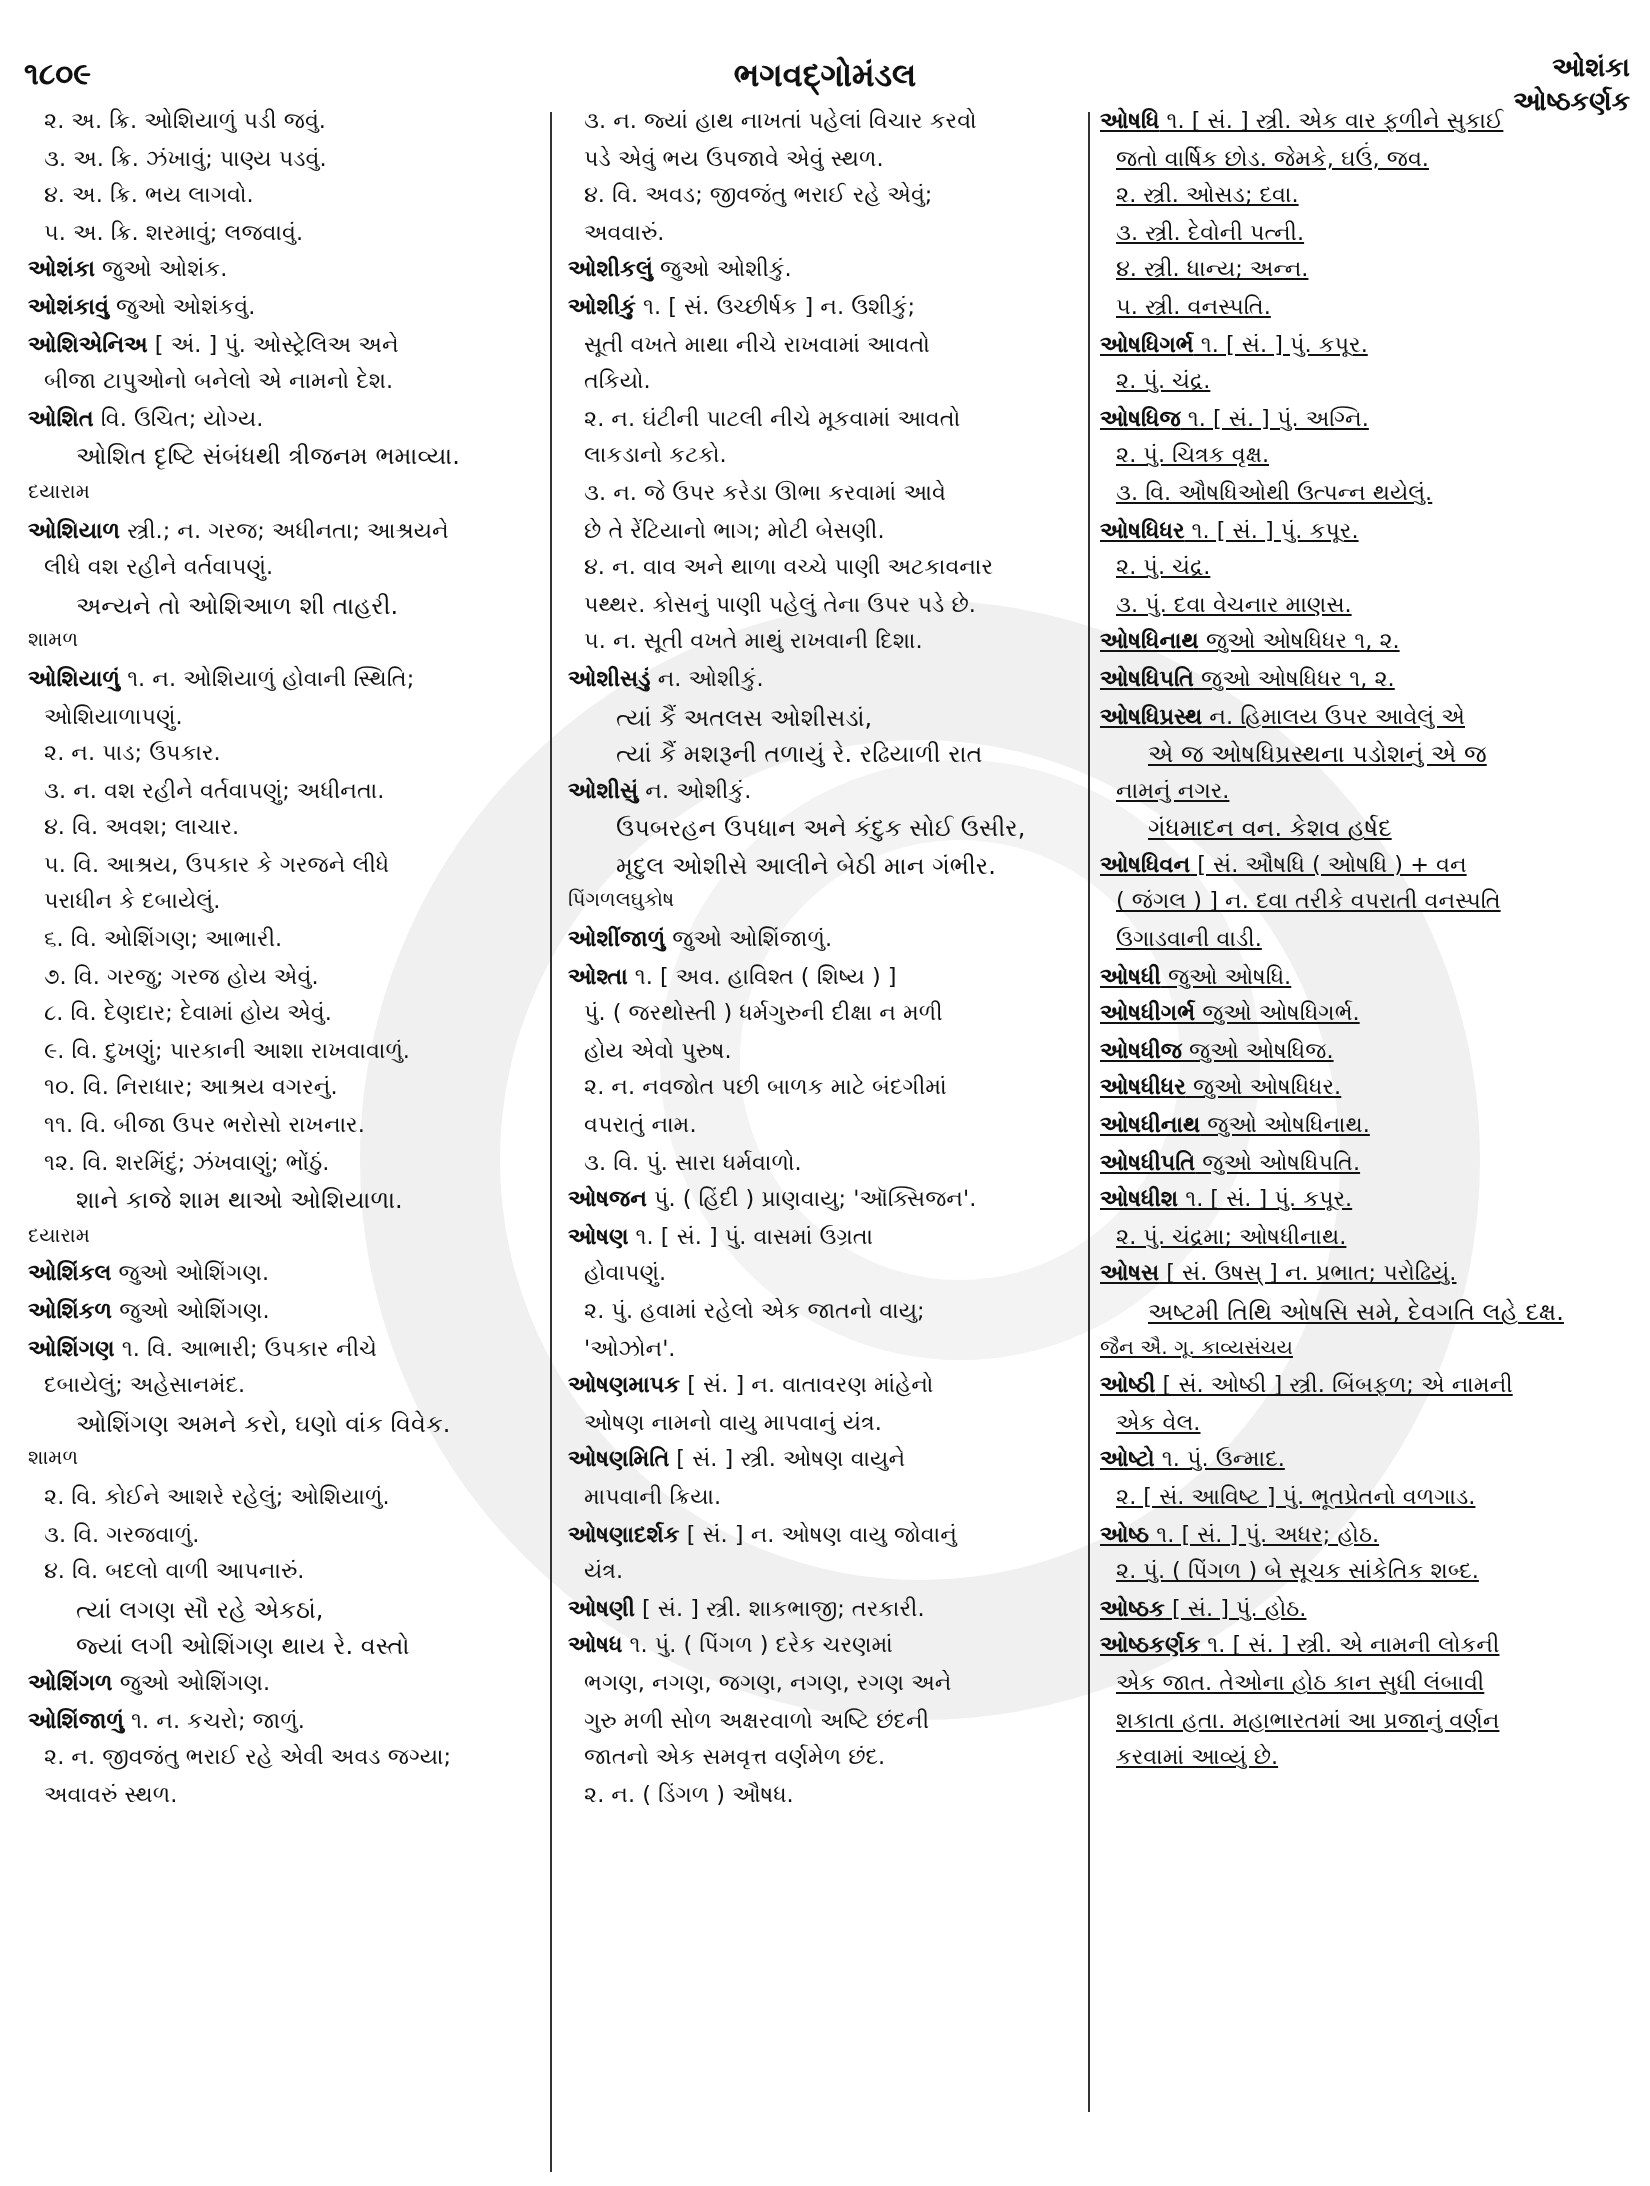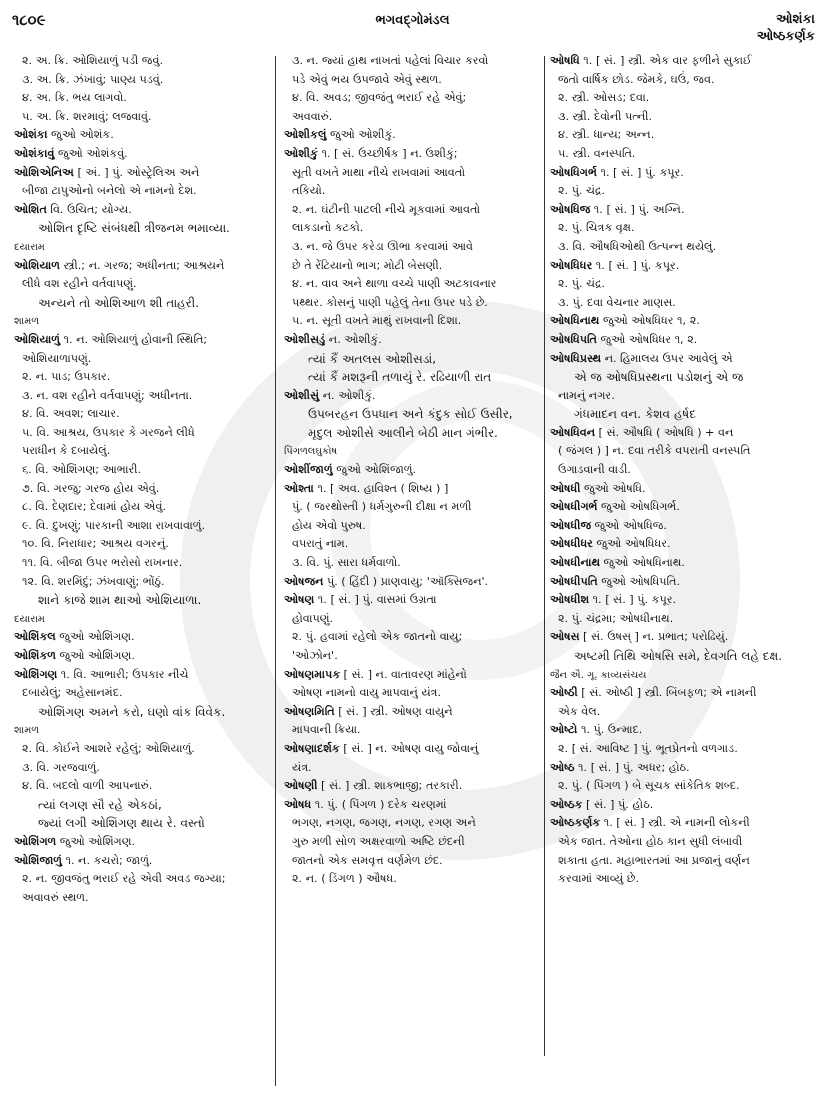--- a/index.html
+++ b/index.html
@@ -9,29 +9,29 @@
     position: relative; overflow: hidden;
   }
   .watermark {
     position: absolute; left: 180px; top: 300px; width: 560px; height: 560px;
     border-radius: 50%; border: 70px solid #f0f0f0; box-sizing: border-box; z-index: 0;
   }
   .watermark2 {
     position: absolute; left: 330px; top: 380px; width: 300px; height: 300px;
     border-radius: 50%; border: 40px solid #f3f3f3; box-sizing: border-box; z-index: 0;
   }
-  .header { position: absolute; top: 0; left: 0; width: 825px; height: 52px; z-index: 1; font-family: Liberation Serif, serif; }
+  .header { position: absolute; top: 16px; left: 0; width: 825px; height: 52px; z-index: 1; }
   .page-num { position: absolute; left: 12px; top: 12px; font-size: 15px; font-weight: bold; }
-  .page-title { position: absolute; left: 0; width: 825px; top: 12px; text-align: center; font-size: 13px; font-weight: bold; }
+  .page-title { position: absolute; left: 0; width: 825px; top: 12px; text-align: center; font-size: 16px; font-weight: bold; }
   .guide { position: absolute; right: 10px; top: 10px; text-align: right; font-size: 13px; font-weight: bold; line-height: 17px; }
   .columns { position: absolute; top: 52px; left: 0; width: 686px; height: 1041px; z-index: 1; }
   .col { position: absolute; top: 0; font-size: 11.2px; line-height: 18.6px; }
   .col1 { left: 14px; width: 256px; }
   .col2 { left: 284px; width: 254px; }
-  .col3 { left: 550px; width: 265px; }
+  .col3 { left: 550px; width: 265px; text-decoration: underline; }
   .rule { position: absolute; top: 4px; width: 1px; background: #333; }
   .rule1 { left: 275px; height: 1030px; }
   .rule2 { left: 544px; height: 1000px; }
   .line { white-space: nowrap; overflow: hidden; }
   .head { font-weight: bold; }
   .in1 { padding-left: 8px; }
   .cont { padding-left: 8px; }
   .quote { padding-left: 24px; font-size: 12px; }
   .src { font-size: 10px; padding-right: 4px; }
 </style>
@@ -120,20 +120,21 @@
       <div class="line quote">ત્યાં કૈં અતલસ ઓશીસડાં,</div>
       <div class="line quote">ત્યાં કૈં મશરૂની તળાયું રે.      રઢિયાળી રાત</div>
       <div class="line"><span class="head">ઓશીસું</span><span> ન. ઓશીકું.</span></div>
       <div class="line quote">ઉપબરહન ઉપધાન અને કંદુક સોઈ ઉસીર,</div>
       <div class="line quote">મૃદુલ ઓશીસે આલીને બેઠી માન ગંભીર.</div>
       <div class="line src">પિંગળલઘુકોષ</div>
       <div class="line"><span class="head">ઓશીંજાળું</span><span> જુઓ ઓશિંજાળું.</span></div>
       <div class="line"><span class="head">ઓશ્તા</span><span> ૧. [ અવ. હાવિશ્ત ( શિષ્ય ) ]</span></div>
       <div class="line cont">પું. ( જરથોસ્તી ) ધર્મગુરુની દીક્ષા ન મળી</div>
       <div class="line cont">હોય એવો પુરુષ.</div>
+      <div class="line in1">૨. ન. નવજોત પછી બાળક માટે બંદગીમાં</div>
       <div class="line cont">વપરાતું નામ.</div>
       <div class="line in1">૩. વિ. પું. સારા ધર્મવાળો.</div>
       <div class="line"><span class="head">ઓષજન</span><span> પું. ( હિંદી ) પ્રાણવાયુ; 'ઑક્સિજન'.</span></div>
       <div class="line"><span class="head">ઓષણ</span><span> ૧. [ સં. ] પું. વાસમાં ઉગ્રતા</span></div>
       <div class="line cont">હોવાપણું.</div>
       <div class="line in1">૨. પું. હવામાં રહેલો એક જાતનો વાયુ;</div>
       <div class="line cont">'ઓઝોન'.</div>
       <div class="line"><span class="head">ઓષણમાપક</span><span> [ સં. ] ન. વાતાવરણ માંહેનો</span></div>
       <div class="line cont">ઓષણ નામનો વાયુ માપવાનું યંત્ર.</div>
       <div class="line"><span class="head">ઓષણમિતિ</span><span> [ સં. ] સ્ત્રી. ઓષણ વાયુને</span></div>

